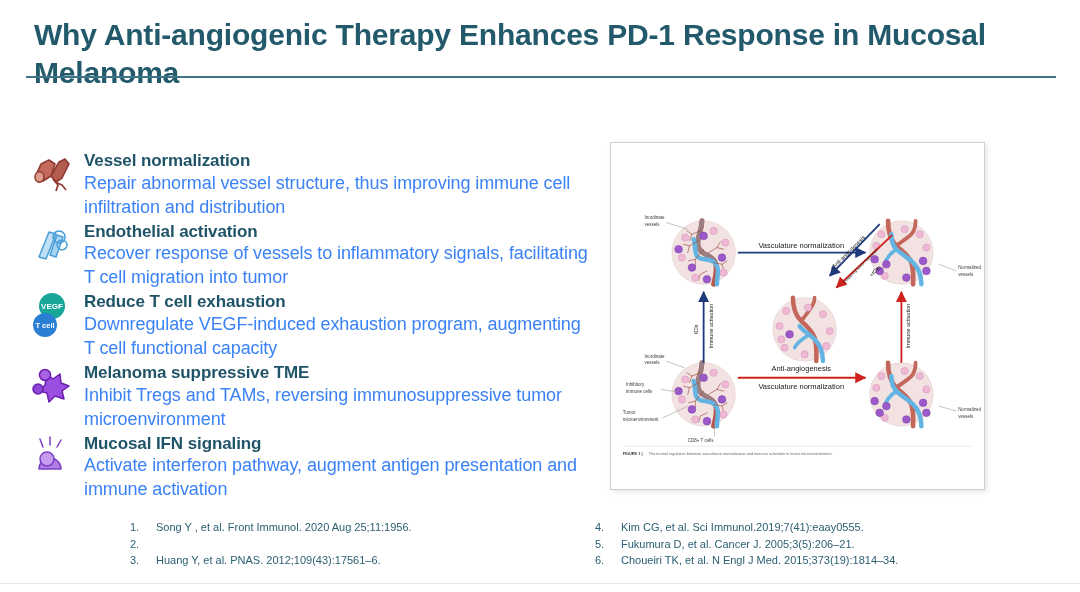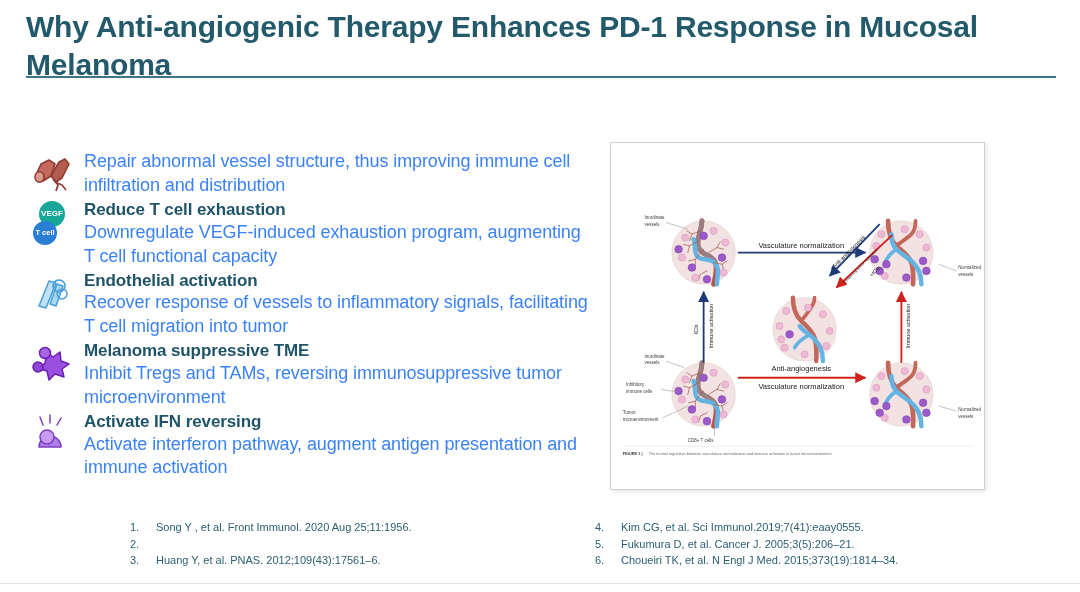--- a/index.html
+++ b/index.html
@@ -20,21 +20,21 @@
   #title-block {
     position: absolute;
     left: 26px; top: 8px; width: 1030px;
   }
   #page-title {
     font-size: 30px;
     font-weight: bold;
     line-height: 1.28;
     color: #225a6c;
     letter-spacing: -0.2px;
-    margin: 0;
+    margin: 8px;
   }
   #title-rule {
     position: absolute;
     left: 26px; top: 76px;
     width: 1030px; height: 2px;
     background: #3f7487;
   }
 
   
   #bottom-rule {
@@ -161,51 +161,52 @@
           <g stroke="#8e3a32" stroke-width="1.6" fill="#c36a5d" stroke-linejoin="round">
             <path d="M7 23 L12 12 L20 8 L26 12 L22 24 L14 29 Z"></path>
             <path d="M22 24 L30 10 L36 7 L40 12 L33 26 L27 30 Z" fill="#b35c50"></path>
             <path d="M24 27 L29 33 L27 39" fill="none" stroke-width="1.8"></path>
             <path d="M26 30 L33 33 L37 38" fill="none" stroke-width="1.6"></path>
             <ellipse cx="10.5" cy="25" rx="4.5" ry="5.2" fill="#e09a8c"></ellipse>
           </g>
         </svg>
       </div>
       <div class="bullet-text">
+        <div class="bullet-head">Vessel normalization</div>
         <div class="bullet-body">Repair abnormal vessel structure, thus improving immune cell infiltration and distribution</div>
-      </div>
-    </div>
-
-    <div class="bullet">
-      <div class="bullet-icon">
-        <div style="display:flex;flex-direction:column;">
-          <div class="chip chip-vegf">VEGF</div>
-          <div class="chip chip-tcell">T cell</div>
-        </div>
-      </div>
-      <div class="bullet-text">
-        <div class="bullet-head">Reduce T cell exhaustion</div>
-        <div class="bullet-body">Downregulate VEGF-induced exhaustion program, augmenting T cell functional capacity</div>
       </div>
     </div>
 
     <div class="bullet">
       <div class="bullet-icon">
         <svg width="46" height="42" viewBox="0 0 46 42">
           <g stroke="#4a9fd8" stroke-width="1.5" fill="#bfe0f5" stroke-linejoin="round">
             <path d="M10 34 L20 9 L27 11 L17 36 Z"></path>
             <path d="M21 32 L28 12 L34 14 L27 34 Z" fill="#a8d5f0"></path>
             <path d="M30 20 a6 6 0 1 1 0.1 0" fill="none"></path>
             <path d="M33 27 a5 5 0 1 1 0.1 0" fill="none"></path>
           </g>
         </svg>
       </div>
       <div class="bullet-text">
         <div class="bullet-head">Endothelial activation</div>
         <div class="bullet-body">Recover response of vessels to inflammatory signals, facilitating T cell migration into tumor</div>
+      </div>
+    </div>
+
+    <div class="bullet">
+      <div class="bullet-icon">
+        <div style="display:flex;flex-direction:column;">
+          <div class="chip chip-vegf">VEGF</div>
+          <div class="chip chip-tcell">T cell</div>
+        </div>
+      </div>
+      <div class="bullet-text">
+        <div class="bullet-head">Reduce T cell exhaustion</div>
+        <div class="bullet-body">Downregulate VEGF-induced exhaustion program, augmenting T cell functional capacity</div>
       </div>
     </div>
 
     <div class="bullet">
       <div class="bullet-icon">
         <svg width="46" height="42" viewBox="0 0 46 42">
           <g stroke="#6a1fb0" stroke-width="1.5" stroke-linejoin="round">
             <path d="M18 10 L24 15 L31 10 L32 19 L40 22 L33 27 L35 35 L26 32 L20 38 L18 29 L10 27 L16 21 Z" fill="#9b4fe0"></path>
             <circle cx="16" cy="11" r="5.5" fill="#a964e6"></circle>
             <circle cx="9" cy="25" r="5" fill="#8f46d6"></circle>
@@ -224,21 +225,21 @@
           <g stroke="#7b3fc4" stroke-width="1.5" stroke-linecap="round" stroke-linejoin="round">
             <path d="M14 12 L11 4"></path>
               <path d="M21 10 L21 2"></path>
               <path d="M28 12 L32 5"></path>
             <path d="M10 34 a11 11 0 0 1 22 0 Z" fill="#b07fe6"></path>
             <circle cx="18" cy="24" r="7" fill="#c79cf0"></circle>
           </g>
         </svg>
       </div>
       <div class="bullet-text">
-        <div class="bullet-head">Activate IFN reversing</div>
+        <div class="bullet-head">Mucosal IFN signaling</div>
         <div class="bullet-body">Activate interferon pathway, augment antigen presentation and immune activation</div>
       </div>
     </div>
 
   </div>
 
   <div id="refs">
     <div class="ref-col">
       <div class="ref-line">
         <span class="ref-num">1.</span>

